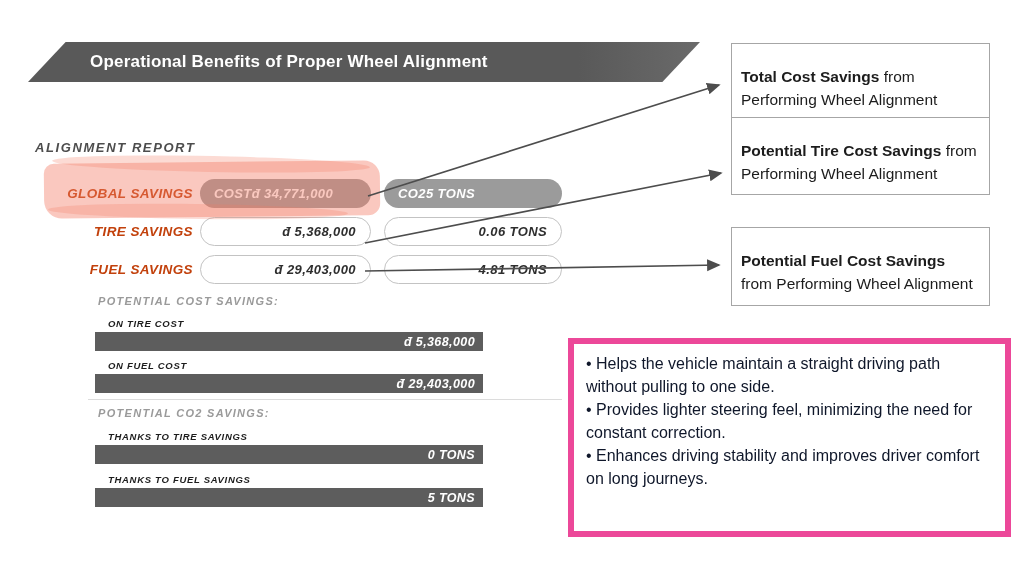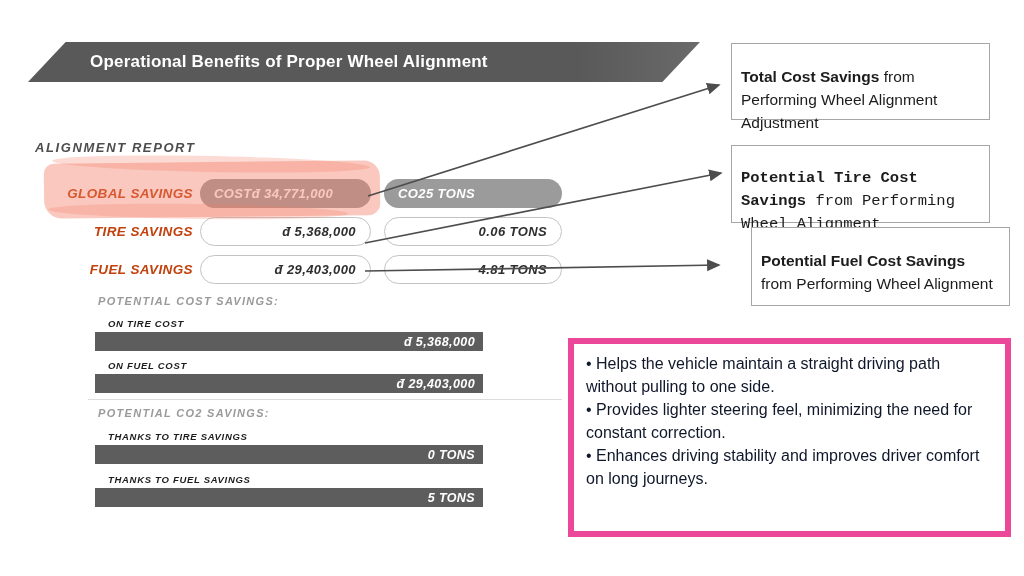--- a/index.html
+++ b/index.html
@@ -106,22 +106,22 @@
 
   
   .callout {
     left:731px; width:259px;
     background:#ffffff; border:1px solid #a6a6a6;
     padding:21px 9px;
     font-size:15.5px; line-height:23px; color:#1c1c1c;
     z-index:6;
   }
   .c1 { top:43px;  height:77px; }
-  .c2 { top:145px; height:78px;font-family:Liberation Mono, monospace; }
-  .c3 { top:227px; height:79px;margin-left:20px; }
+  .c2 { top:117px; height:78px; }
+  .c3 { top:227px; height:79px; }
   .callout b { font-weight:bold; }
 
   
   .benefits {
     left:568px; top:338px; width:443px; height:199px;
     background:#ffffff; border:6px solid #ec4899;
     padding:8px 12px;
     font-size:16px; line-height:23px; color:#0f172a;
     z-index:6;
   }

